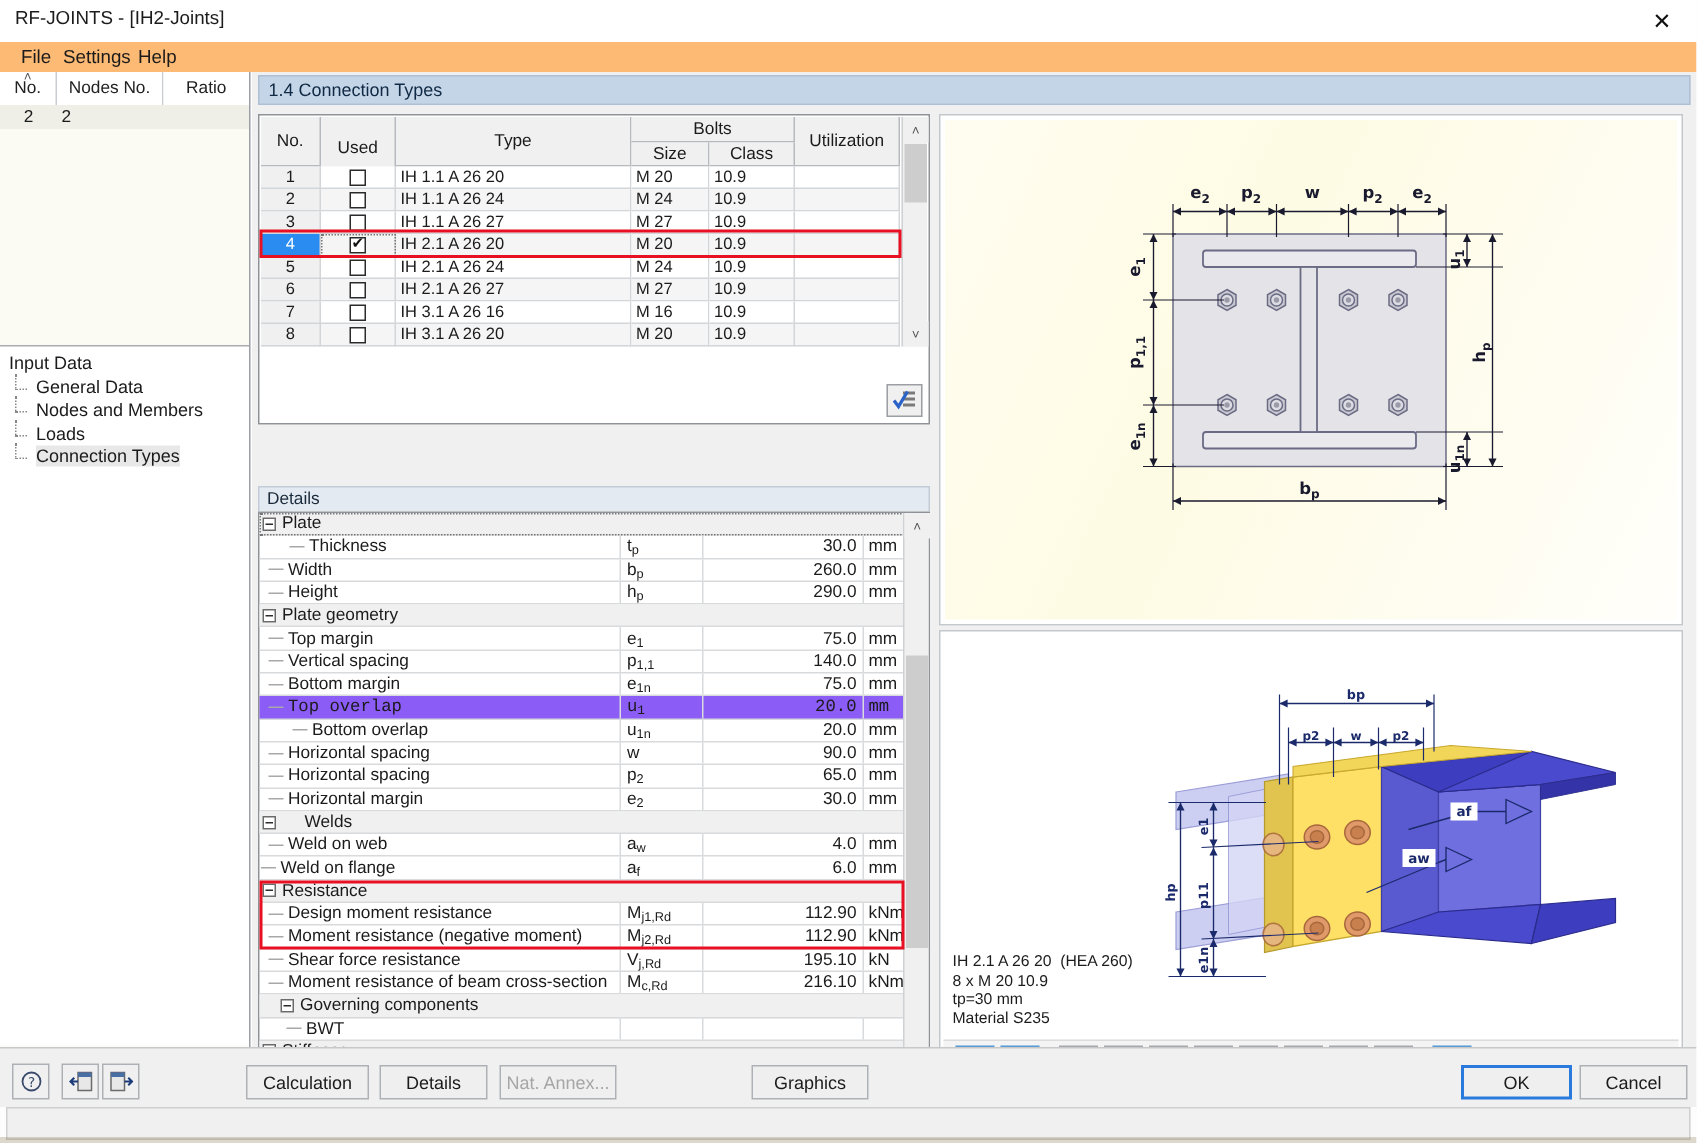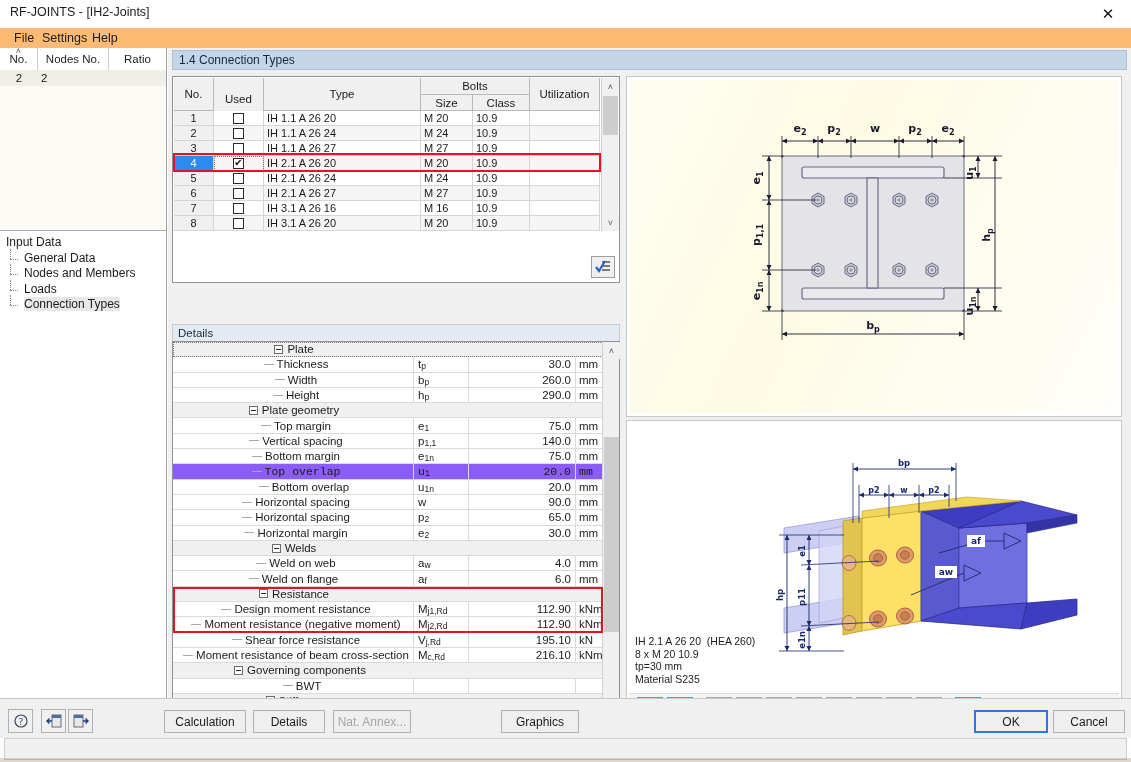--- a/index.html
+++ b/index.html
@@ -147,21 +147,21 @@
     position: absolute; right: 0px; top: 0px; width: 17px; height: 383px;
     background: #f0f0f0; border-left: 1px solid #cfd2d5;
   }
   .dt-rows { position: absolute; left: 0; top: 0; width: 430px; }
   .dtrow { position: relative; height: 15.3px; border-bottom: 1px solid #d8dadc; }
   .dtrow.group { background: #f0f0f0; }
   .dtrow.hl { background: #8b5cf6; font-family: Liberation Mono, monospace; }
   .dt-label {
     position: absolute; left: 0; top: 0; height: 100%; width: 240px;
     display: flex; align-items: center; font-size: 11.5px; color: #1b1b1b;
-    white-space: nowrap; overflow: hidden; justify-content: center;
+    white-space: nowrap; overflow: hidden;
   }
   .dt-sym {
     position: absolute; left: 240px; top: 0; height: 100%; width: 55px;
     border-left: 1px solid #d8dadc;
     display: flex; align-items: center; padding-left: 4px;
     font-size: 11.5px; color: #1b1b1b;
   }
   .dt-val {
     position: absolute; left: 295px; top: 0; height: 100%; width: 107px;
     border-left: 1px solid #d8dadc;
@@ -419,21 +419,21 @@
 
     <div class="detailsbox">
       <div class="dt-rows" id="dt-rows">
           <div class="dtrow group" style="outline: rgb(119, 119, 119) dotted 1px; outline-offset: -1px;">
             <div class="dt-label" style="padding-left: 2px;">
               <span class="expander"></span>
               <span>Plate</span>
             </div>
           </div>
           <div class="dtrow">
-            <div class="dt-label" style="padding-left: 6px;">
+            <div class="dt-label" style="padding-left: 20px;">
               <span class="dashlead"></span>
               <span>Thickness</span>
             </div>
             <div class="dt-sym">t<sub>p</sub></div>
             <div class="dt-val">30.0</div>
             <div class="dt-unit">mm</div>
           </div>
           <div class="dtrow">
             <div class="dt-label" style="padding-left: 6px;">
               <span class="dashlead"></span>
@@ -524,21 +524,21 @@
           <div class="dtrow">
             <div class="dt-label" style="padding-left: 6px;">
               <span class="dashlead"></span>
               <span>Horizontal margin</span>
             </div>
             <div class="dt-sym">e<sub>2</sub></div>
             <div class="dt-val">30.0</div>
             <div class="dt-unit">mm</div>
           </div>
           <div class="dtrow group">
-            <div class="dt-label" style="padding-left: 2px;">
+            <div class="dt-label" style="padding-left: 2px; gap: 15px;">
               <span class="expander"></span>
               <span>Welds</span>
             </div>
           </div>
           <div class="dtrow">
             <div class="dt-label" style="padding-left: 6px;">
               <span class="dashlead"></span>
               <span>Weld on web</span>
             </div>
             <div class="dt-sym">a<sub>w</sub></div>

